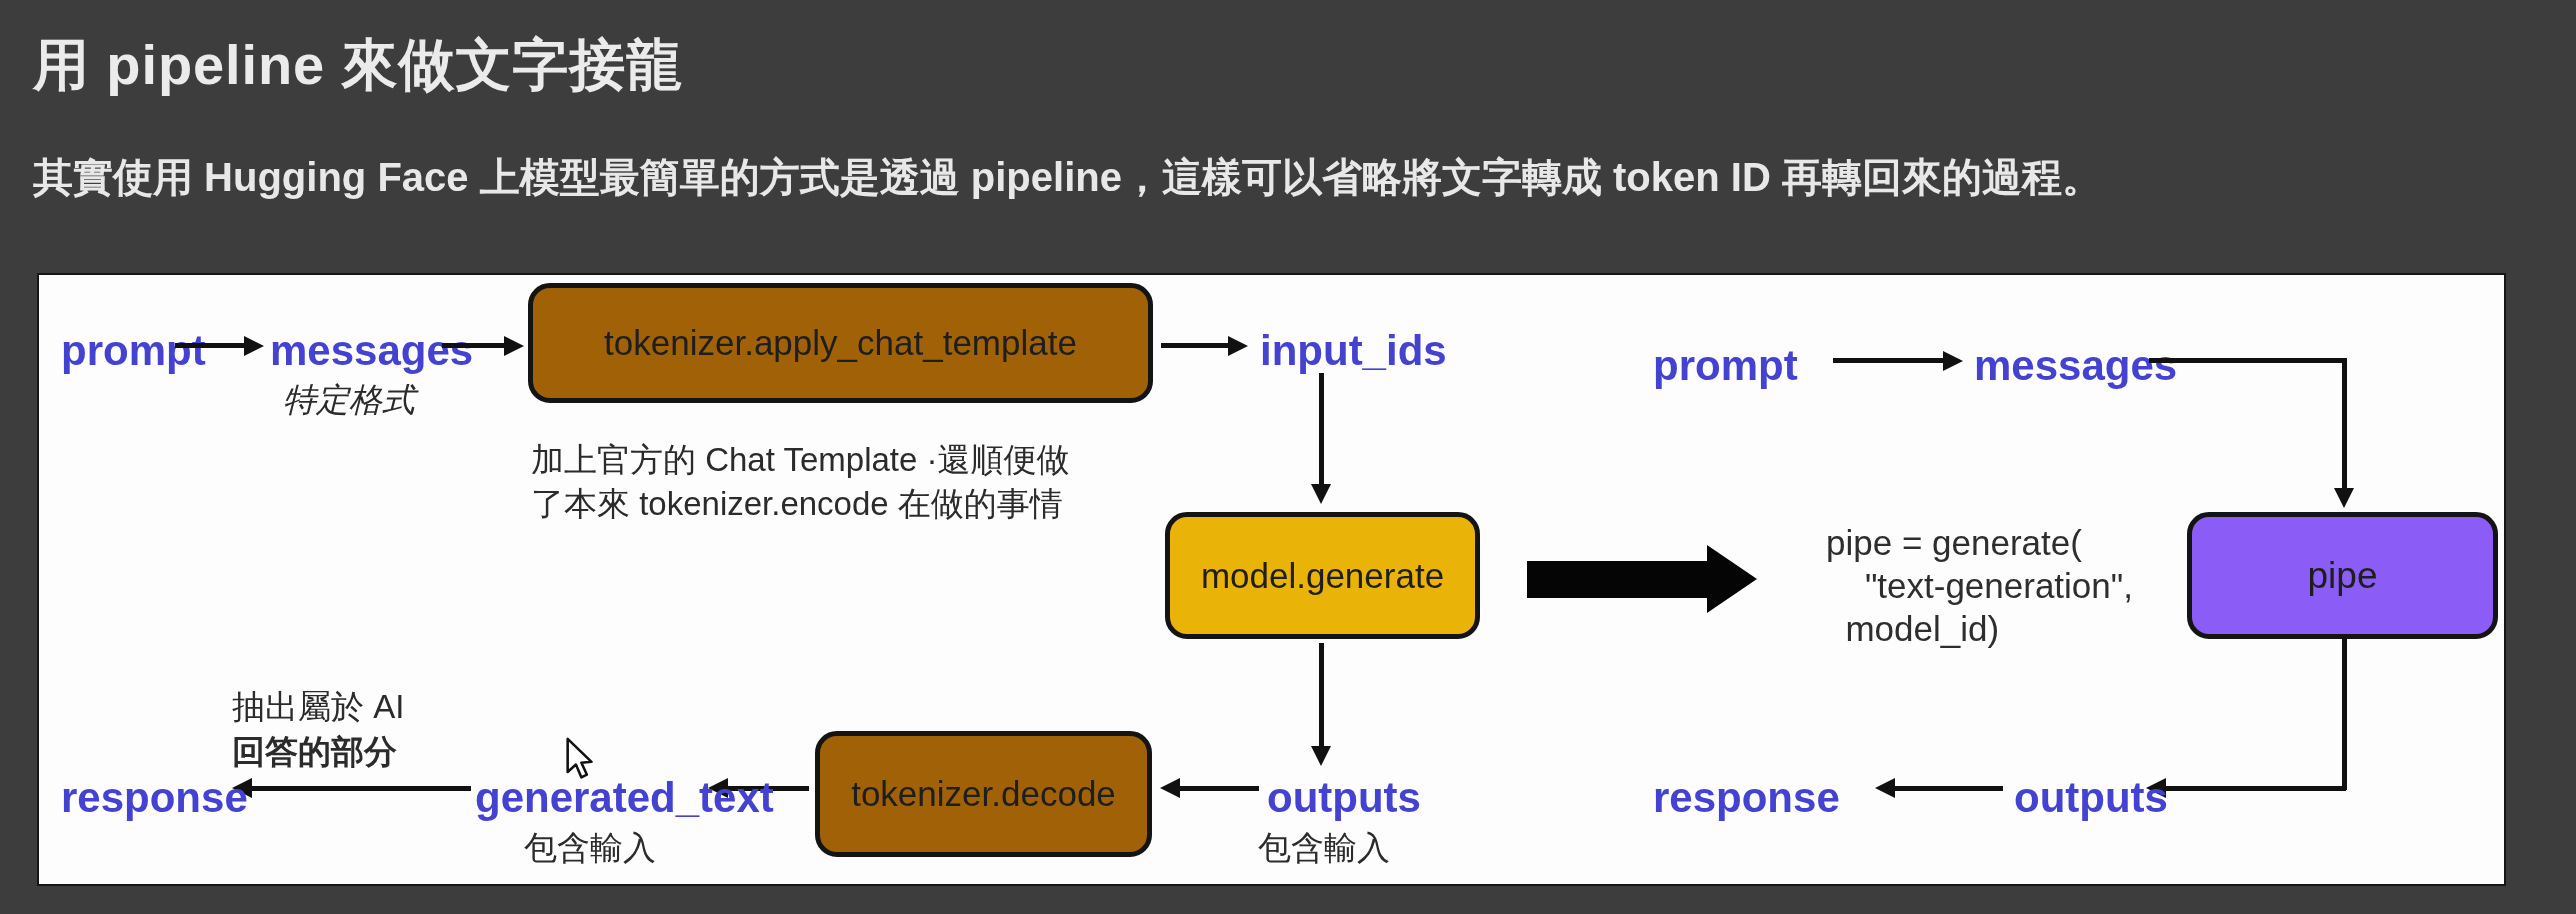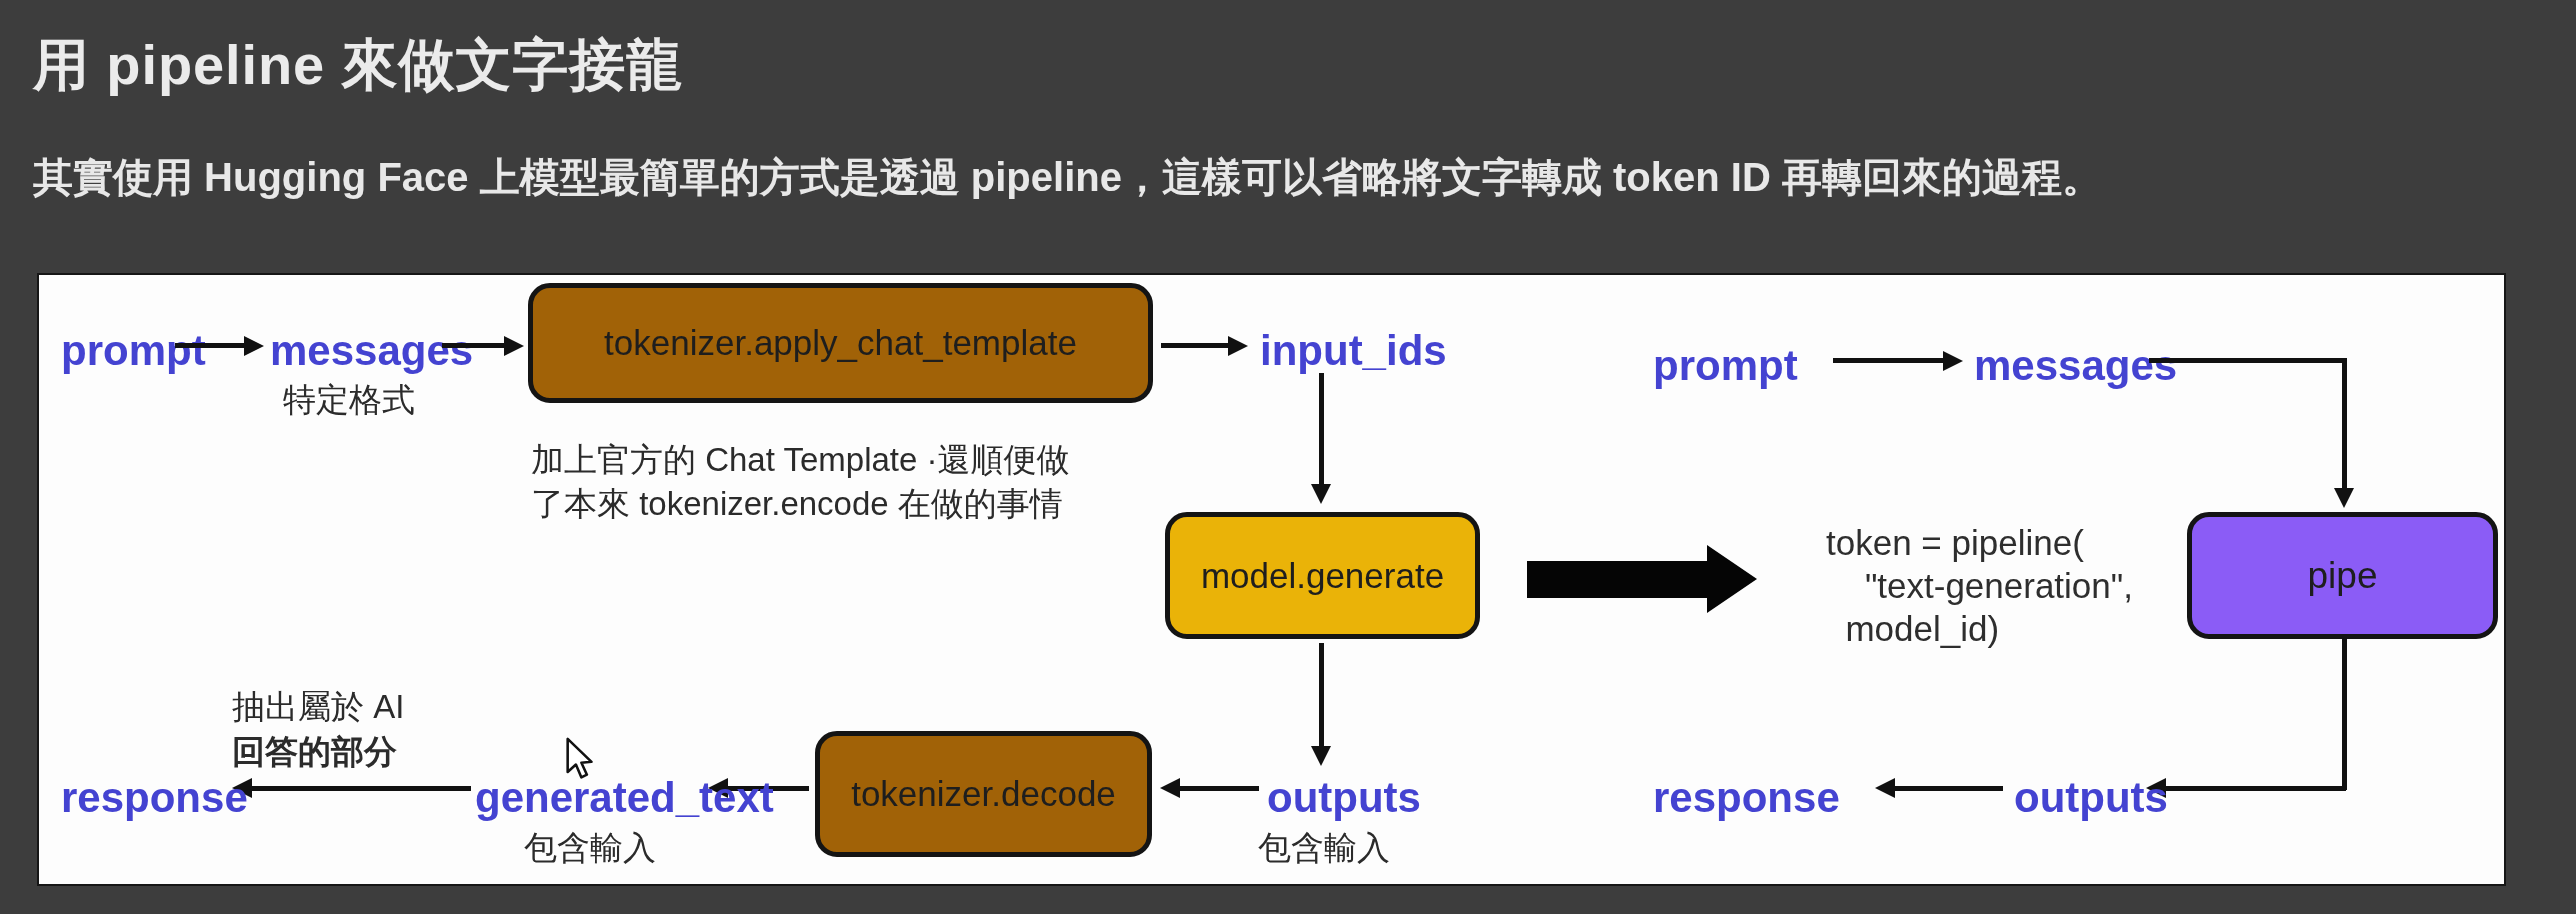--- a/index.html
+++ b/index.html
@@ -42,21 +42,21 @@
   <div id="panel">
 
     <div class="var" style="left:22px; top:52px;">prompt</div>
 
     <div>
       <div class="line-h" style="left:136px; top:68px; width:72px;"></div>
       <div class="head-right" style="left:205px; top:61px;"></div>
     </div>
 
     <div class="var" style="left:231px; top:52px;">messages</div>
-    <div class="note" style="left:244px; top:103px;">特定格式</div>
+    <div class="note" style="left:244px; top:103px;font-style:italic;">特定格式</div>
 
     <div>
       <div class="line-h" style="left:403px; top:68px; width:65px;"></div>
       <div class="head-right" style="left:465px; top:61px;"></div>
     </div>
 
     <div class="fbox box-tan" style="left:489px; top:8.3px; width:625px; height:120px;">tokenizer.apply_chat_template</div>
 
     <div>
       <div class="line-h" style="left:1122px; top:68px; width:70px;"></div>
@@ -74,21 +74,21 @@
     </div>
 
     <div class="fbox box-green" style="left:1126px; top:237px; width:315px; height:127px;">model.generate</div>
 
     <div>
       <div class="block-arrow-shaft"></div>
       <div class="block-arrow-head"></div>
     </div>
 
     <div style="position:absolute; left:1787px; top:246px;">
-      <div class="codeline">token = pipeline(</div>
+      <div class="codeline">pipe = generate(</div>
       <div class="codeline">    "text-generation",</div>
       <div class="codeline">  model_id)</div>
     </div>
 
     <div>
       <div class="line-v" style="left:1280px; top:368px; height:105px;"></div>
       <div class="head-down" style="left:1272px; top:471px;"></div>
     </div>
 
     <div class="var" style="left:1228px; top:499px;">outputs</div>

